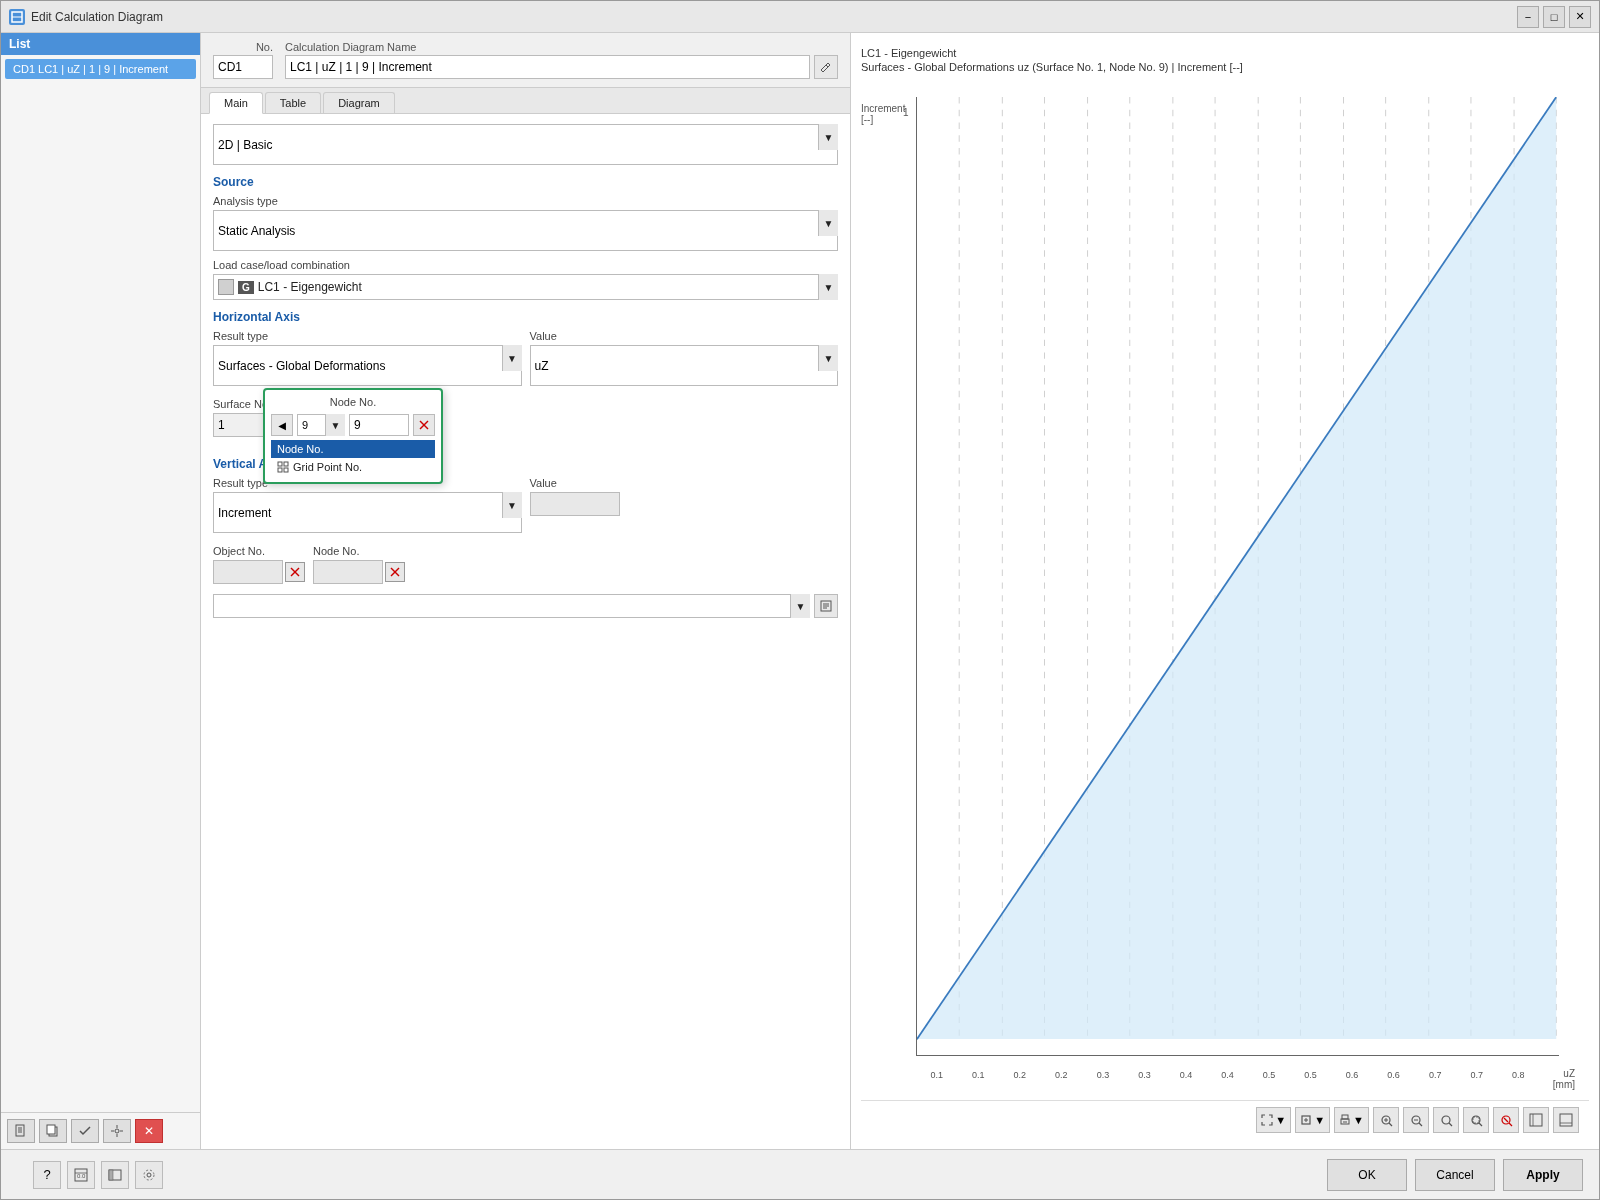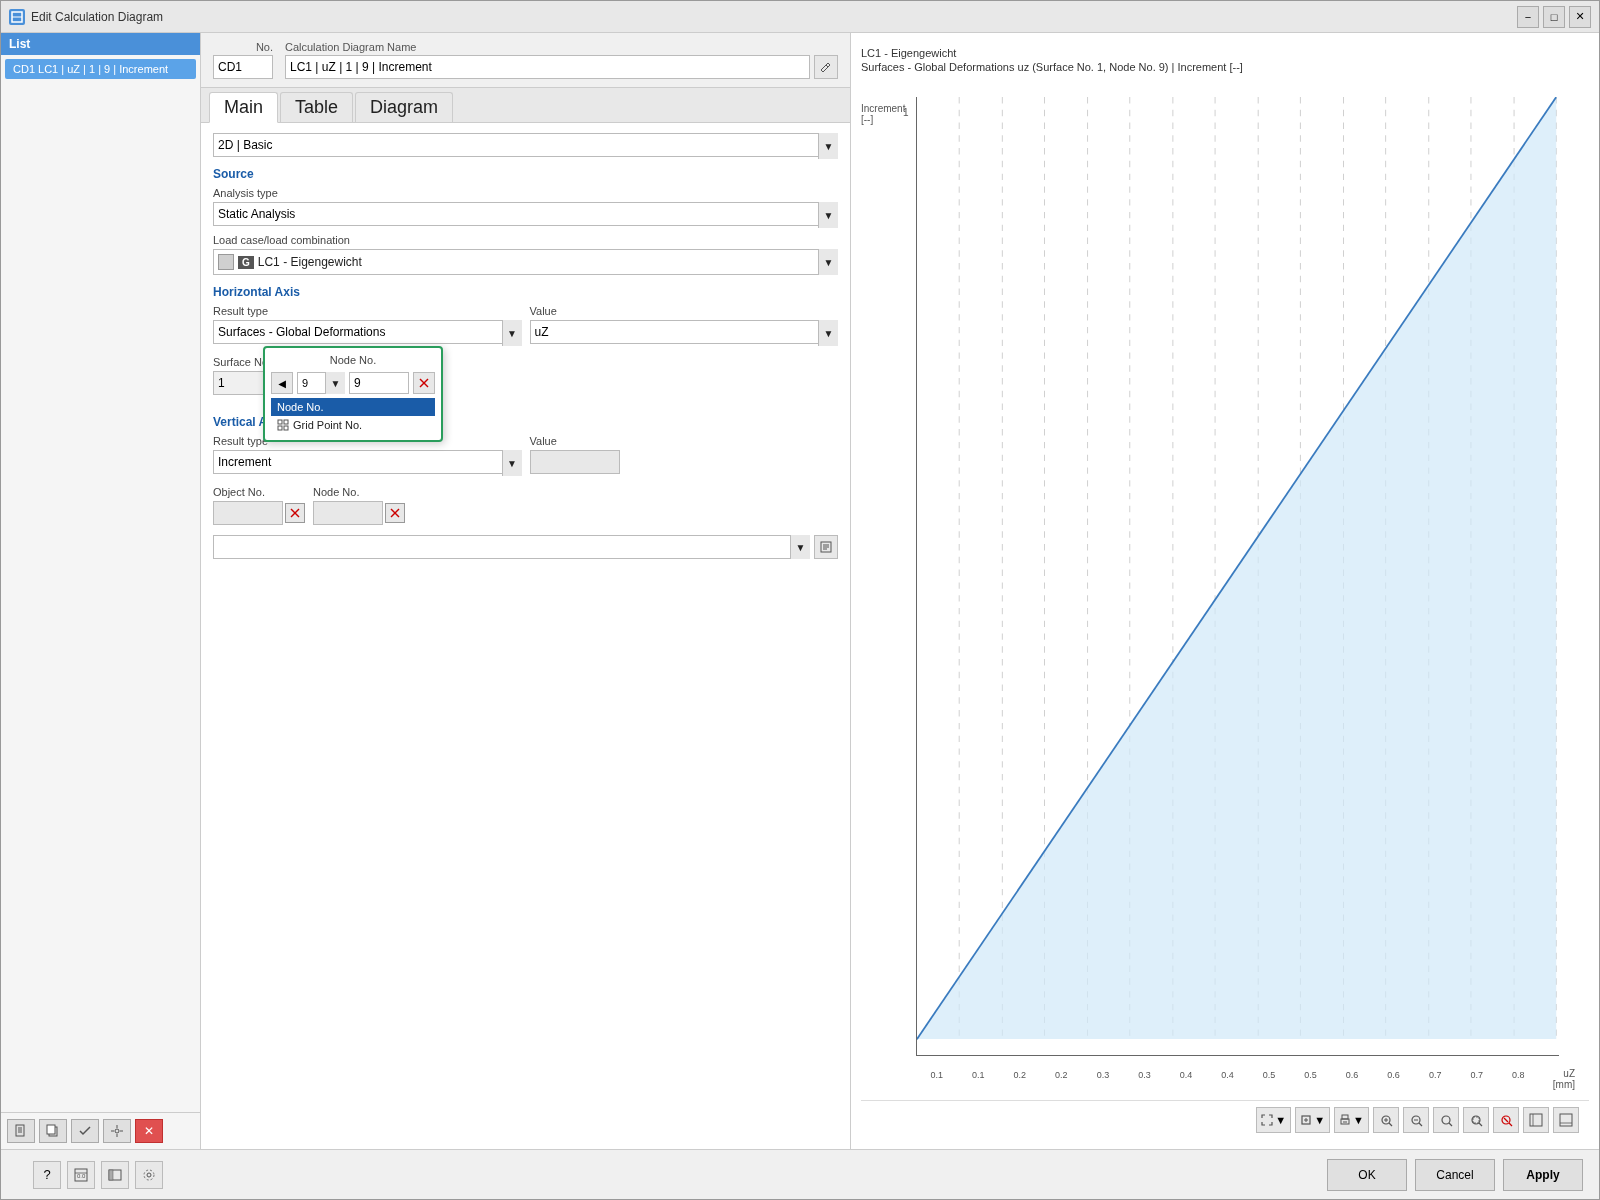--- a/index.html
+++ b/index.html
@@ -31,30 +31,30 @@
     .no-block { display: flex; flex-direction: column; align-items: flex-end; }
     .field-label { font-size: 11px; color: #555; margin-bottom: 2px; }
     .no-input { width: 60px; height: 24px; border: 1px solid #bbb; background: white; padding: 2px 4px; font-size: 12px; }
     .name-block { flex: 1; display: flex; flex-direction: column; }
     .name-input { flex: 1; height: 24px; border: 1px solid #bbb; background: white; padding: 2px 4px; font-size: 12px; }
     .name-row { display: flex; gap: 4px; align-items: center; }
     .edit-btn { width: 24px; height: 24px; border: 1px solid #bbb; background: #e8e8e8; cursor: pointer; display: flex; align-items: center; justify-content: center; }
 
     
     .tabs { display: flex; border-bottom: 1px solid #ccc; background: #e8e8e8; padding: 4px 8px 0; gap: 2px; }
-    .tab { padding: 4px 14px; border: 1px solid #ccc; border-bottom: none; background: #e8e8e8; cursor: pointer; font-size: 18px; border-radius: 3px 3px 0 0; }
+    .tab { padding: 4px 14px; border: 1px solid #ccc; border-bottom: none; background: #e8e8e8; cursor: pointer; font-size: 11px; border-radius: 3px 3px 0 0; }
     .tab.active { background: white; border-bottom: 1px solid white; margin-bottom: -1px; z-index: 1; }
 
     .tab-content { padding: 10px 12px; background: white; flex: 1; }
 
     .section-label { color: #1a5ca8; font-size: 12px; font-weight: bold; margin: 10px 0 6px; }
     .form-row { display: flex; flex-direction: column; margin-bottom: 8px; }
     .form-row label { font-size: 11px; color: #444; margin-bottom: 3px; }
     .select-wrapper { position: relative; display: flex; }
-    .select-wrapper select { flex: 1; height: 24px; border: 1px solid #bbb; background: white; padding: 2px 4px; font-size: 12px; appearance: none; }
+    .select-wrapper select { flex: 1; height: 41px; border: 1px solid #bbb; background: white; padding: 2px 4px; font-size: 12px; appearance: none; }
     .select-arrow { position: absolute; right: 0; top: 0; height: 26px; width: 20px; border-left: 1px solid #bbb; background: #e8e8e8; display: flex; align-items: center; justify-content: center; pointer-events: none; font-size: 10px; }
 
     .lc-row { display: flex; align-items: center; gap: 6px; }
     .lc-color { width: 20px; height: 20px; border: 1px solid #999; flex-shrink: 0; }
     .lc-label-box { font-size: 10px; font-weight: bold; color: white; background: #555; padding: 1px 4px; }
     .two-col { display: flex; gap: 8px; }
     .two-col .form-row { flex: 1; }
     .node-popup { position: absolute; top: -10px; left: 50px; z-index: 100; background: white; border: 2px solid #2a9d5c; border-radius: 4px; padding: 6px; width: 180px; box-shadow: 2px 2px 8px rgba(0,0,0,0.2); }
     .node-popup-header { font-size: 11px; color: #444; margin-bottom: 6px; text-align: center; }
     .node-popup-input-row { display: flex; align-items: center; gap: 4px; margin-bottom: 4px; }

